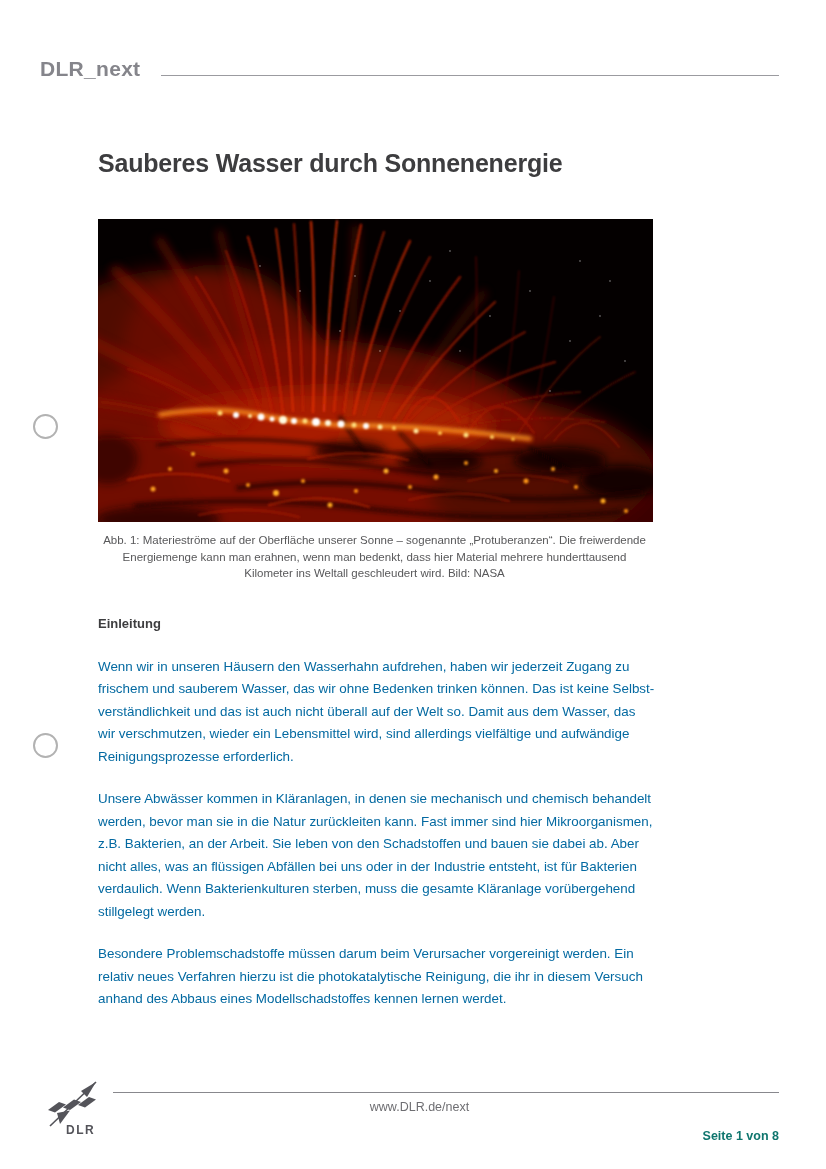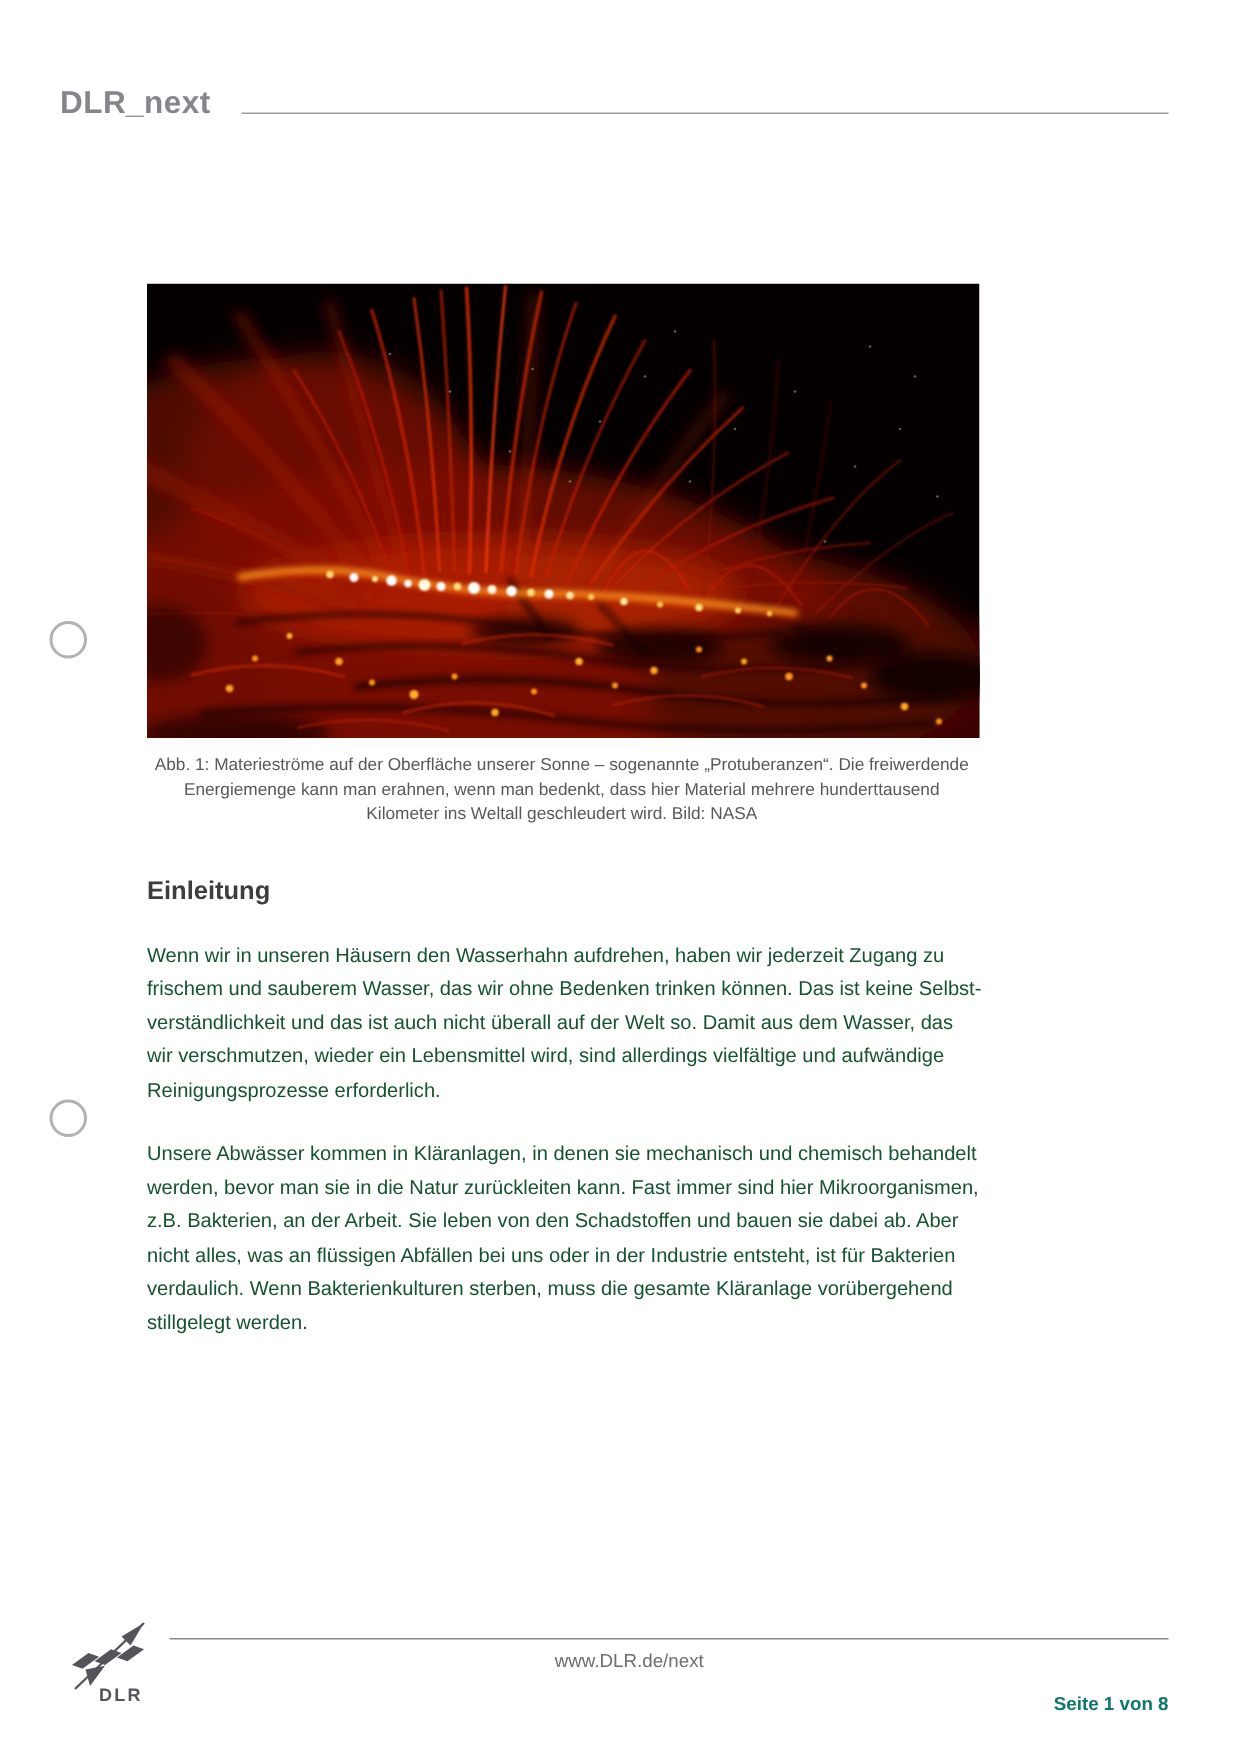--- a/index.html
+++ b/index.html
@@ -30,26 +30,26 @@
     margin: 0; font-size: 25px; line-height: 30px; font-weight: 700;
     color: #3d3d3f; letter-spacing: -0.2px;
   }
   figure.sunfig { margin: 41px 0 0 0; padding: 0; }
   figure.sunfig svg.sun { display: block; width: 555px; height: 303px; }
   figcaption.cap {
     margin-top: 10px; padding-left: 5px; width: 543px;
     font-size: 11.5px; line-height: 16.5px; color: #58585a; text-align: center;
   }
   h2.sec {
-    margin: 30px 0 0 0; font-size: 17px; line-height: 24px;
+    margin: 30px 0 0 0; font-size: 13px; line-height: 24px;
     font-weight: 700; color: #3d3d3f;
   }
   p.body {
     margin: 20px 0 0 0; width: 557px;
-    font-size: 13.4px; line-height: 22.5px; color: #14532d;
+    font-size: 13.4px; line-height: 22.5px; color: #0369a1;
   }
   
   .dlr-logo { position: absolute; left: 40px; top: 1079px; }
   .footer-rule {
     position: absolute; left: 113px; right: 47px; top: 1092px;
     border-top: 1.5px solid #88888d;
   }
   .footer-url {
     position: absolute; left: 13px; right: 0; top: 1100px; text-align: center;
     font-size: 12.5px; color: #6e6e72;
@@ -64,20 +64,21 @@
 
 <div class="page">
 
   <span class="brand">DLR_next</span>
   <span class="header-rule"></span>
 
   <span class="punch punch-1"></span>
   <span class="punch punch-2"></span>
 
   <main class="content">
+    <h1 class="title">Sauberes Wasser durch Sonnenenergie</h1>
 
     <figure class="sunfig">
       <svg class="sun" viewBox="0 0 555 303" width="555" height="303" role="img">
         <defs>
           <filter id="b8" x="-60%" y="-60%" width="220%" height="220%">
               <feGaussianBlur stdDeviation="9"></feGaussianBlur>
             </filter>
           <filter id="b4" x="-60%" y="-60%" width="220%" height="220%">
               <feGaussianBlur stdDeviation="4.5"></feGaussianBlur>
             </filter>
@@ -233,20 +234,21 @@
           <circle cx="482" cy="42" r="0.9"></circle>
             <circle cx="527" cy="142" r="0.9"></circle>
         </g>
       </svg>
       <figcaption class="cap">Abb. 1: Materieströme auf der Oberfläche unserer Sonne – sogenannte „Protuberanzen“. Die freiwerdende Energiemenge kann man erahnen, wenn man bedenkt, dass hier Material mehrere hunderttausend Kilometer ins Weltall geschleudert wird. Bild: NASA</figcaption>
     </figure>
 
     <h2 class="sec">Einleitung</h2>
     <p class="body">Wenn wir in unseren Häusern den Wasserhahn aufdrehen, haben wir jederzeit Zugang zu frischem und sauberem Wasser, das wir ohne Bedenken trinken können. Das ist keine Selbst-verständlichkeit und das ist auch nicht überall auf der Welt so. Damit aus dem Wasser, das wir verschmutzen, wieder ein Lebensmittel wird, sind allerdings vielfältige und aufwändige Reinigungsprozesse erforderlich.</p>
     <p class="body">Unsere Abwässer kommen in Kläranlagen, in denen sie mechanisch und chemisch behandelt werden, bevor man sie in die Natur zurückleiten kann. Fast immer sind hier Mikroorganismen, z.B. Bakterien, an der Arbeit. Sie leben von den Schadstoffen und bauen sie dabei ab. Aber nicht alles, was an flüssigen Abfällen bei uns oder in der Industrie entsteht, ist für Bakterien verdaulich. Wenn Bakterienkulturen sterben, muss die gesamte Kläranlage vorübergehend stillgelegt werden.</p>
+    <p class="body">Besondere Problemschadstoffe müssen darum beim Verursacher vorgereinigt werden. Ein relativ neues Verfahren hierzu ist die photokatalytische Reinigung, die ihr in diesem Versuch anhand des Abbaus eines Modellschadstoffes kennen lernen werdet.</p>
   </main>
 
   <svg class="dlr-logo" width="78" height="58" viewBox="0 0 78 58" role="img">
     <g fill="#54545a">
       <path d="M10,47 L56,3" stroke="#54545a" stroke-width="1.6" fill="none"></path>
       <polygon points="56,3 41,12 47,18"></polygon>
       <polygon points="8,31 19,23 26,25.5 15,33.5"></polygon>
       <polygon points="23,28.5 34,20.5 41,23 30,31"></polygon>
       <polygon points="38,26 49,18 56,20.5 45,28.5"></polygon>
       <polygon points="17,34 30,31.5 20,45"></polygon>

